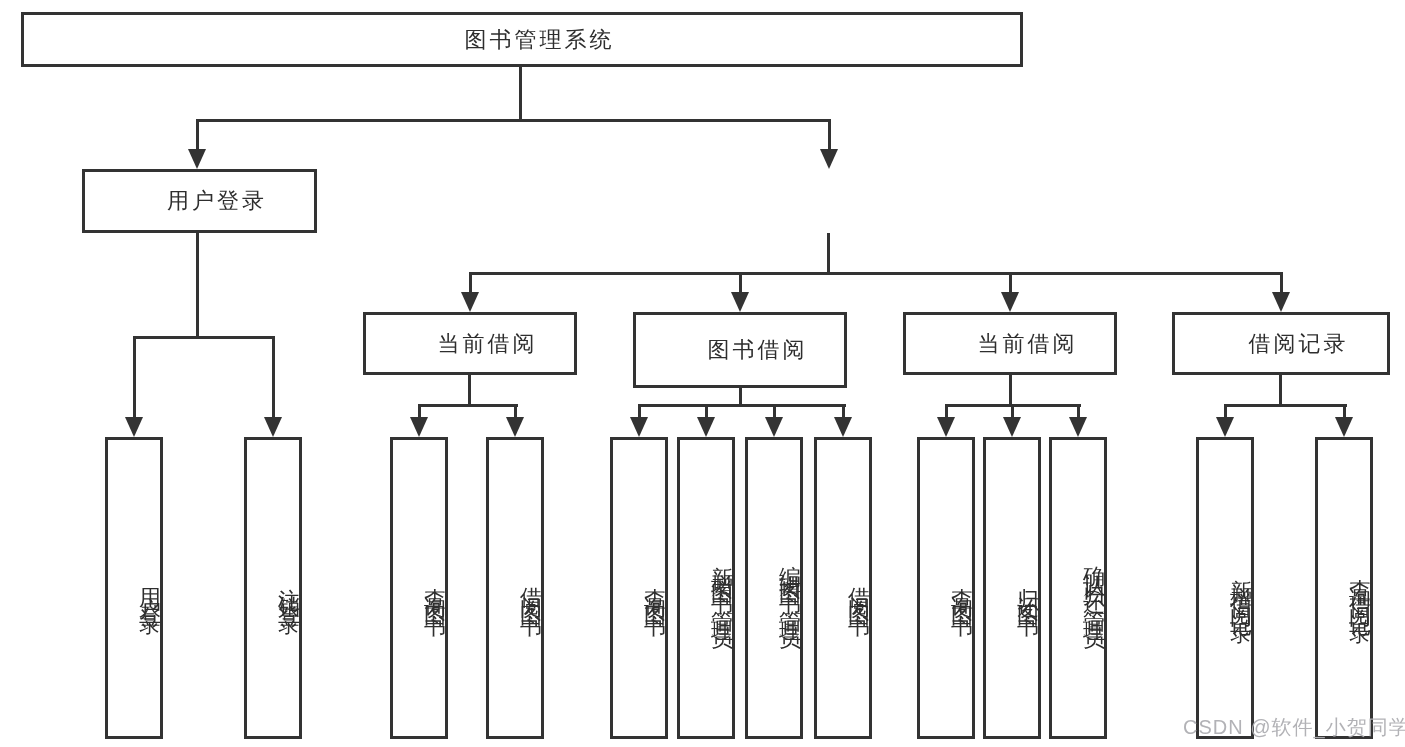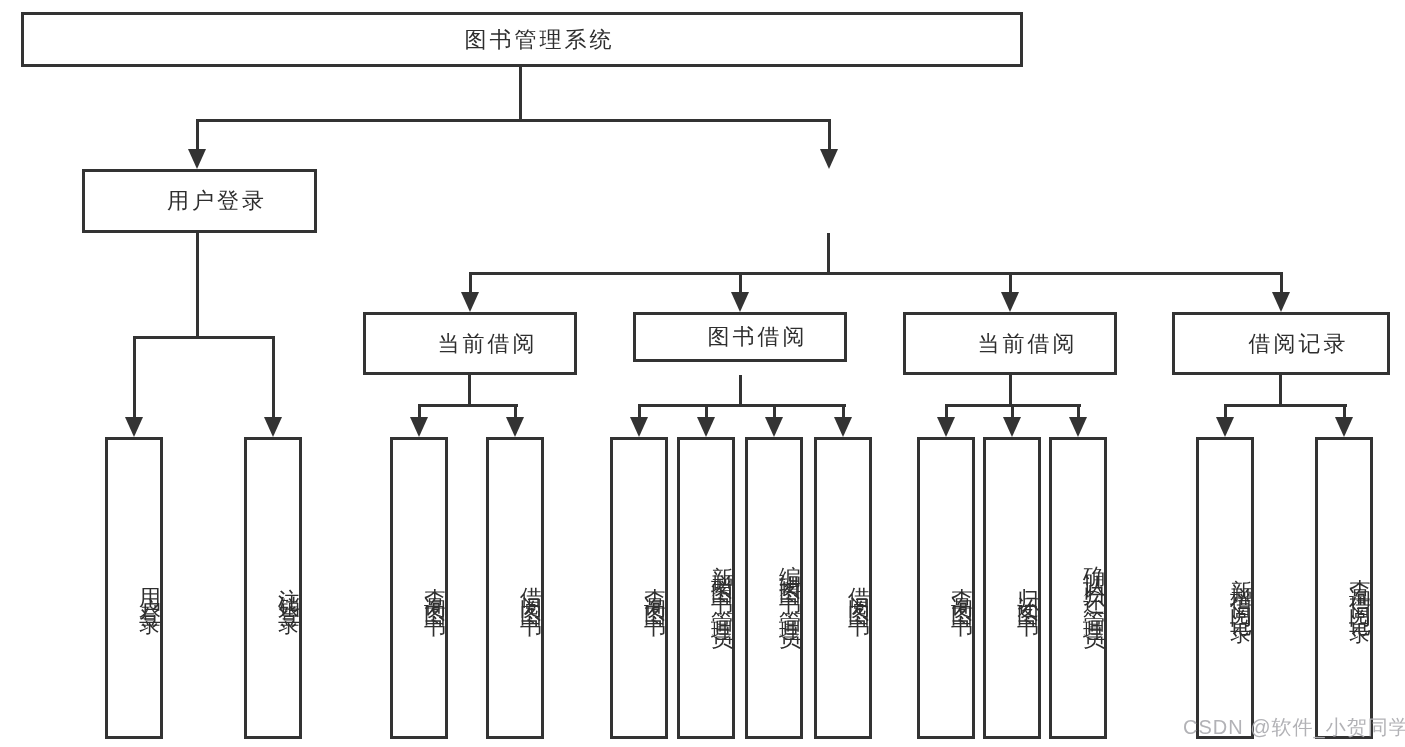--- a/index.html
+++ b/index.html
@@ -84,21 +84,21 @@
     <div class="arrow" style="left:731px; top:292px;"></div>
     <div class="line" style="left:1009px; top:272px; width:3px; height:24px;"></div>
     <div class="arrow" style="left:1001px; top:292px;"></div>
     <div class="line" style="left:1280px; top:272px; width:3px; height:24px;"></div>
     <div class="arrow" style="left:1272px; top:292px;"></div>
   </div>
 
   <div class="node horiz" style="left:363px; top:312px; width:214px; height:63px;">
     <span>当前借阅</span>
   </div>
-  <div class="node horiz" style="left:633px; top:312px; width:214px; height:50px;">
+  <div class="node horiz" style="left:633px; top:312px; width:214px; height:76px;">
     <span>图书借阅</span>
   </div>
   <div class="node horiz" style="left:903px; top:312px; width:214px; height:63px;">
     <span>当前借阅</span>
   </div>
   <div class="node horiz" style="left:1172px; top:312px; width:218px; height:63px;">
     <span>借阅记录</span>
   </div>
 
   <div>

